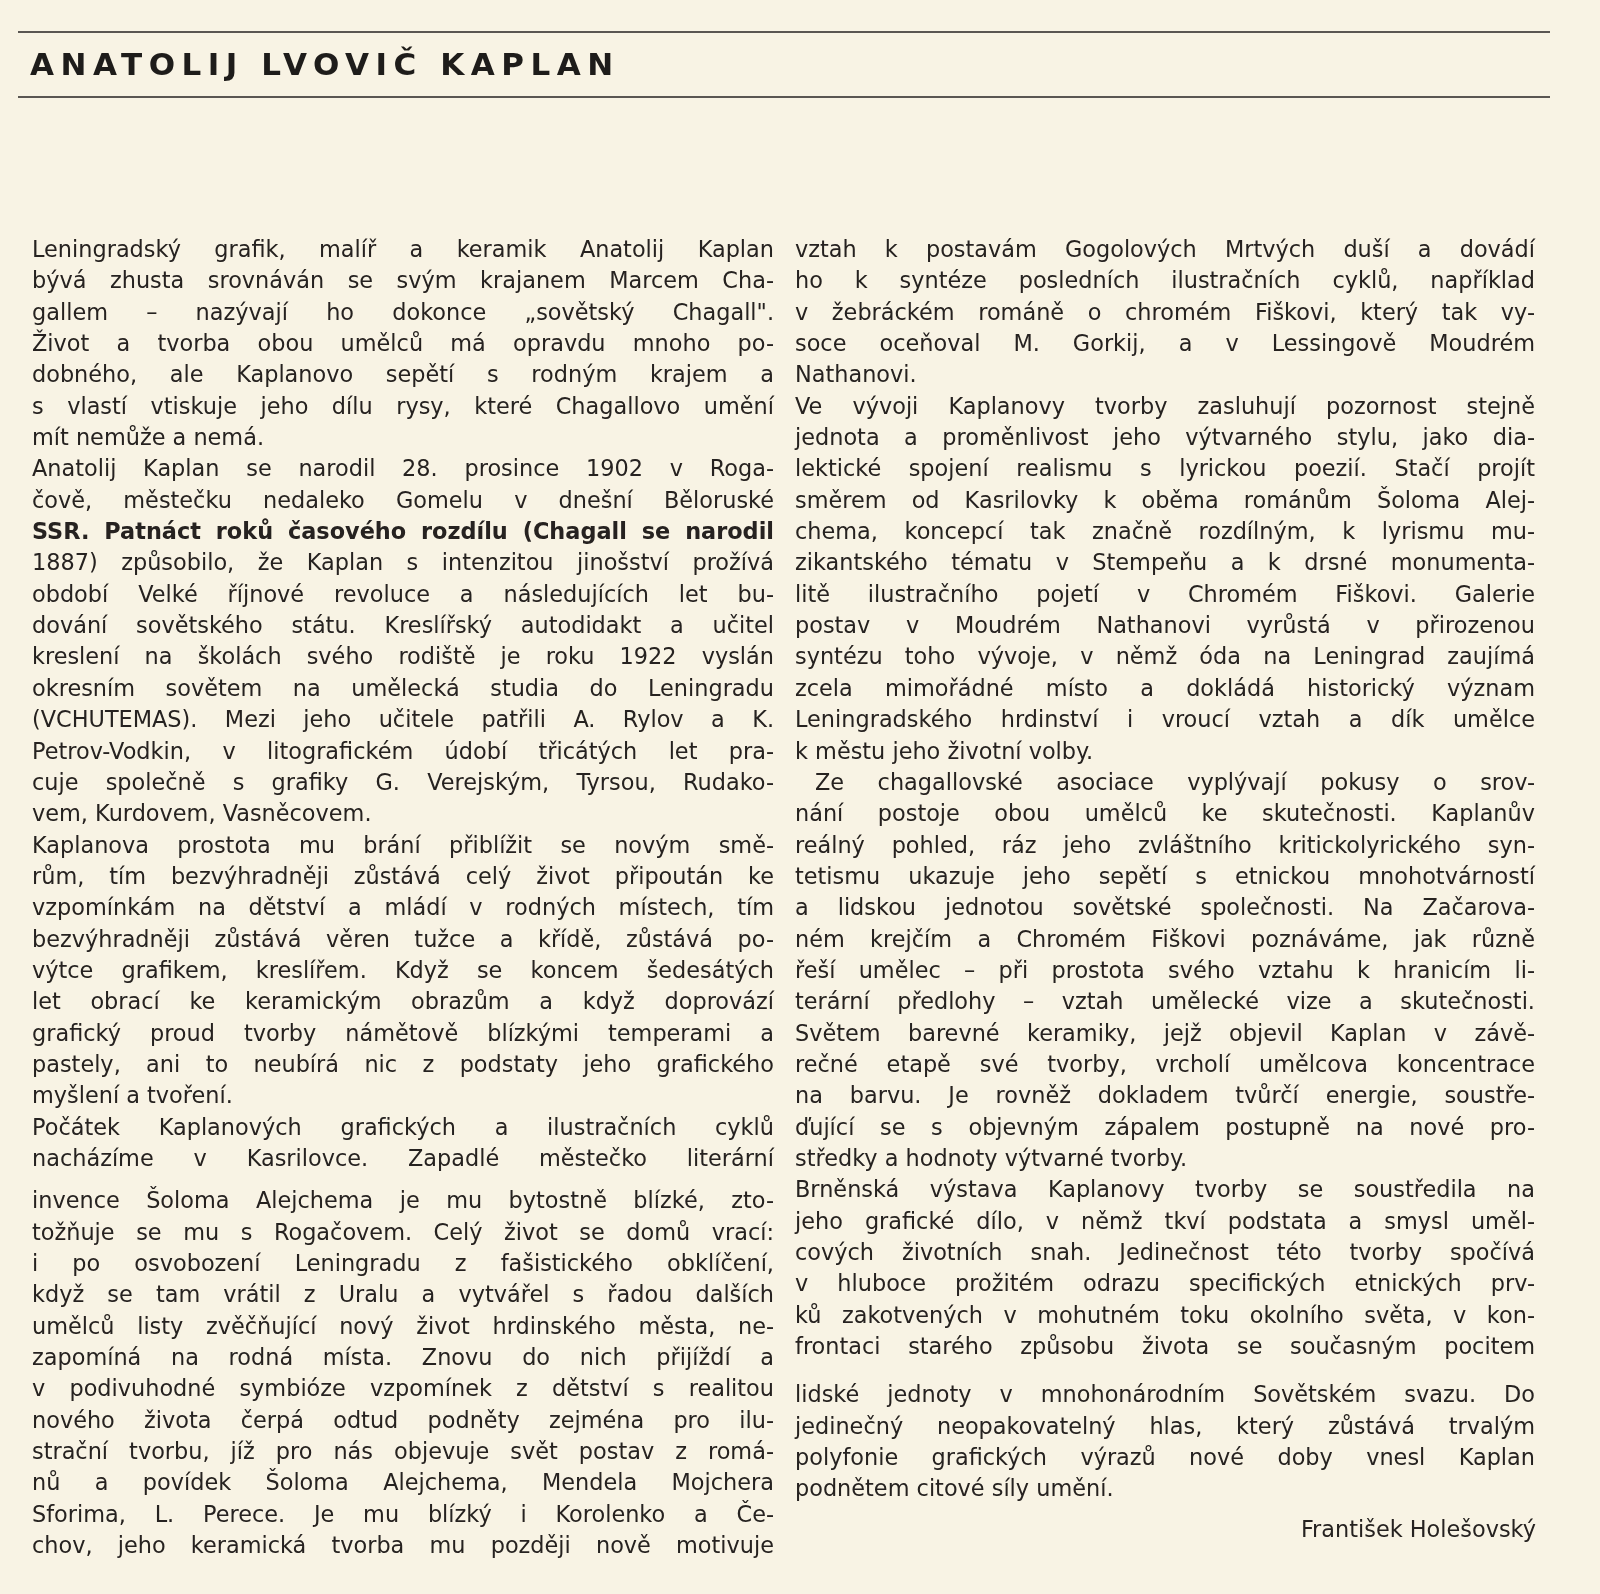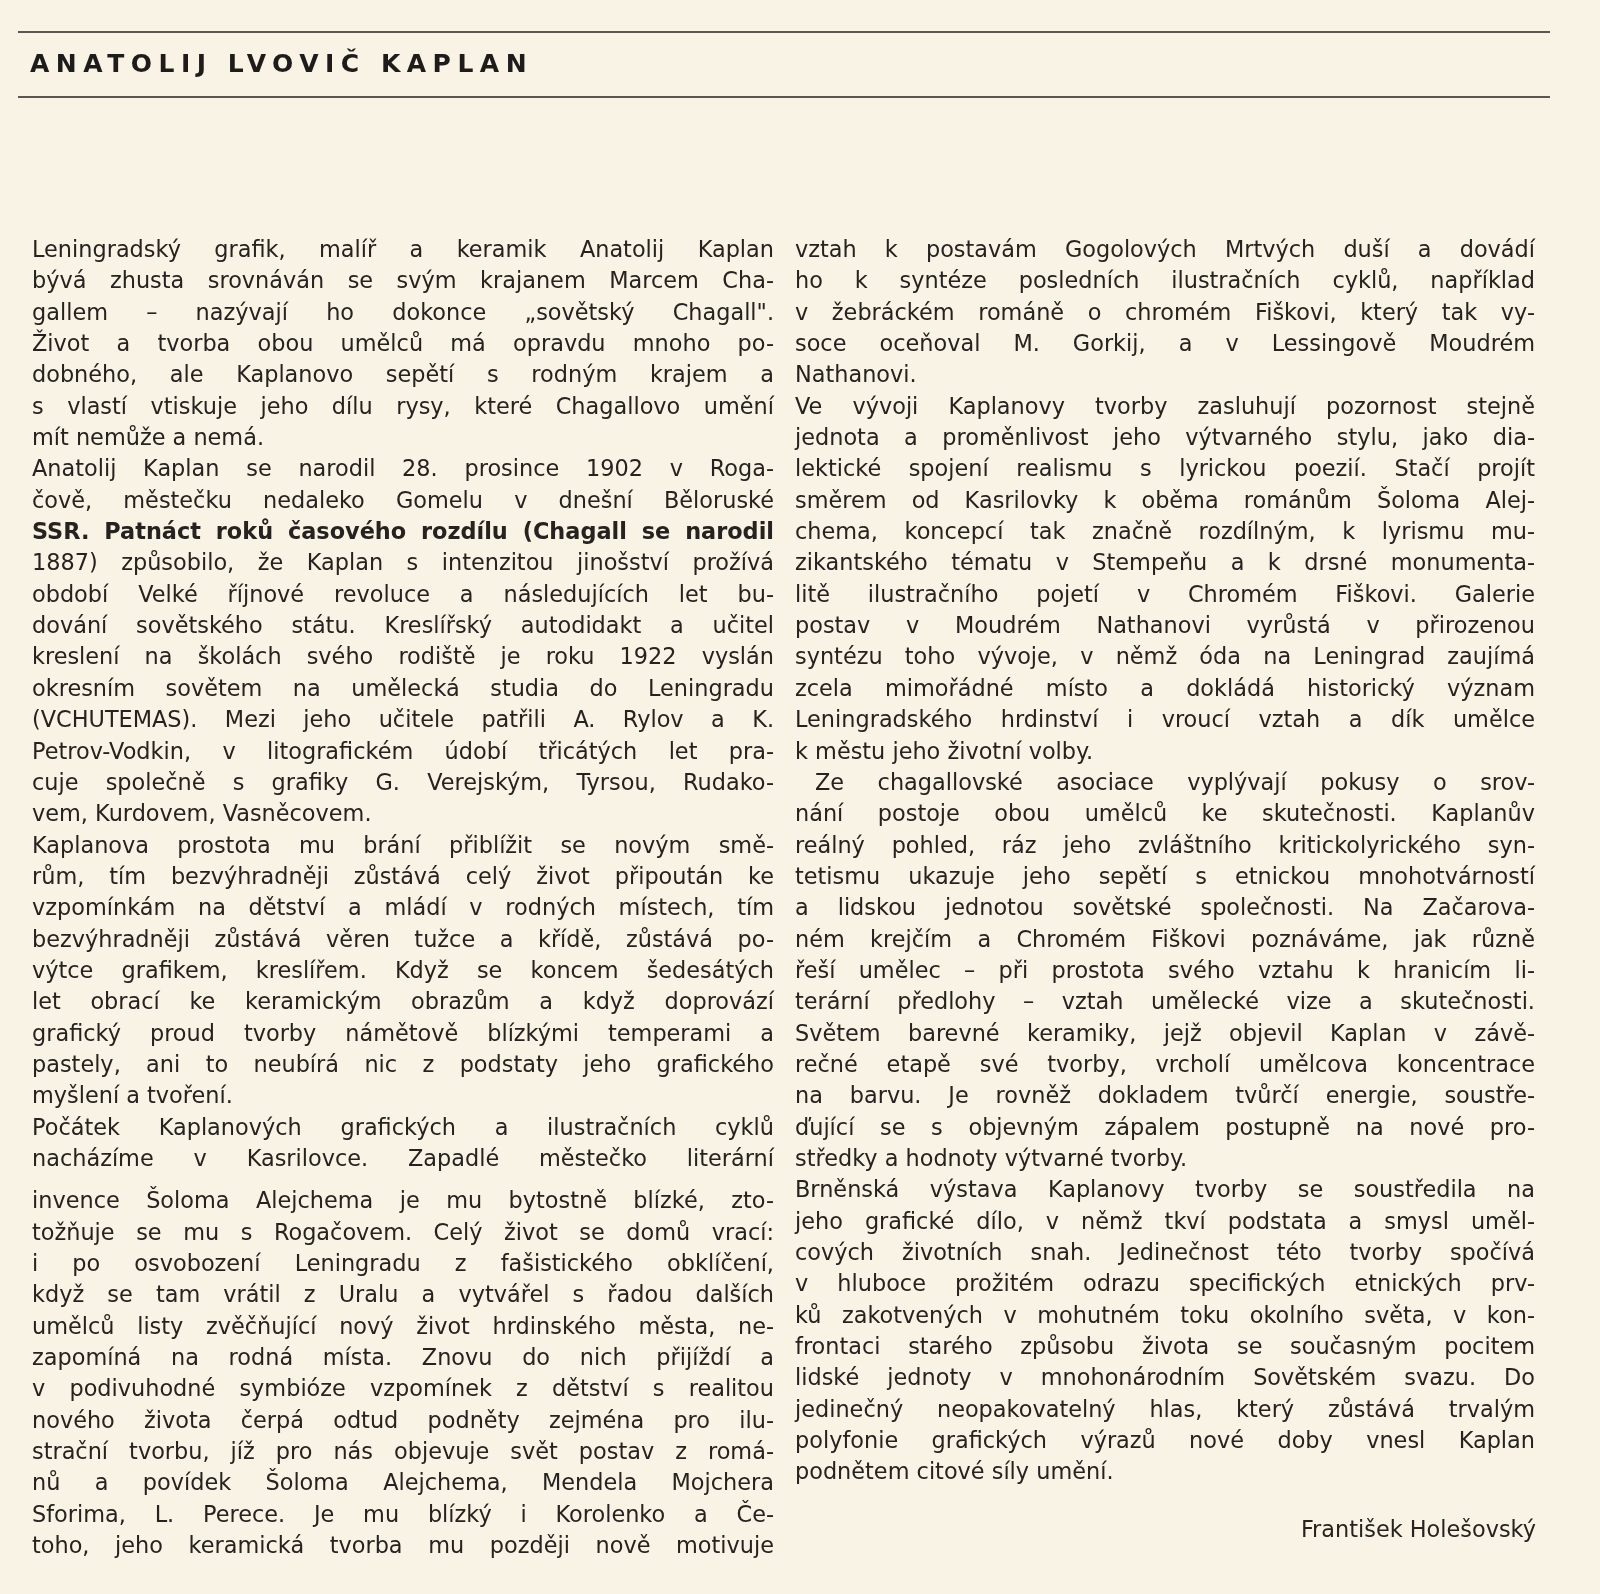--- a/index.html
+++ b/index.html
@@ -19,21 +19,21 @@
       background: #5a5652;
     }
     .rule.top { top: 31px; }
     .rule.bottom { top: 96px; }
     .title {
       position: absolute;
       left: 30px;
       top: 46px;
       font-family: "DejaVu Sans", sans-serif;
       font-weight: bold;
-      font-size: 25px;
+      font-size: 31px;
       letter-spacing: 6.5px;
       line-height: 36px;
       color: #1e1c1a;
       white-space: nowrap;
     }
     .col {
       position: absolute;
       top: 234px;
       font-family: "DejaVu Sans", sans-serif;
       font-size: 22.4px;
@@ -105,21 +105,21 @@
     <span class="line" style="white-space: nowrap;">tožňuje se mu s Rogačovem. Celý život se domů vrací:</span>
     <span class="line" style="white-space: nowrap;">i po osvobození Leningradu z fašistického obklíčení,</span>
     <span class="line" style="white-space: nowrap;">když se tam vrátil z Uralu a vytvářel s řadou dalších</span>
     <span class="line" style="white-space: nowrap;">umělců listy zvěčňující nový život hrdinského města, ne-</span>
     <span class="line" style="white-space: nowrap;">zapomíná na rodná místa. Znovu do nich přijíždí a</span>
     <span class="line" style="white-space: nowrap;">v podivuhodné symbióze vzpomínek z dětství s realitou</span>
     <span class="line" style="white-space: nowrap;">nového života čerpá odtud podněty zejména pro ilu-</span>
     <span class="line" style="white-space: nowrap;">strační tvorbu, jíž pro nás objevuje svět postav z romá-</span>
     <span class="line" style="white-space: nowrap;">nů a povídek Šoloma Alejchema, Mendela Mojchera</span>
     <span class="line" style="white-space: nowrap;">Sforima, L. Perece. Je mu blízký i Korolenko a Če-</span>
-    <span class="line" style="white-space: nowrap;">toho, jeho keramická tvorba mu později nově motivuje</span>
+    <span class="line" style="white-space: nowrap;">chov, jeho keramická tvorba mu později nově motivuje</span>
   </div>
 <div class="col right" id="col-right">
     <span class="line" style="white-space: nowrap;">vztah k postavám Gogolových Mrtvých duší a dovádí</span>
     <span class="line" style="white-space: nowrap;">ho k syntéze posledních ilustračních cyklů, například</span>
     <span class="line" style="white-space: nowrap;">v žebráckém románě o chromém Fiškovi, který tak vy-</span>
     <span class="line" style="white-space: nowrap;">soce oceňoval M. Gorkij, a v Lessingově Moudrém</span>
     <span class="line last" style="white-space: nowrap;">Nathanovi.</span>
     <span class="line" style="white-space: nowrap;">Ve vývoji Kaplanovy tvorby zasluhují pozornost stejně</span>
     <span class="line" style="white-space: nowrap;">jednota a proměnlivost jeho výtvarného stylu, jako dia-</span>
     <span class="line" style="white-space: nowrap;">lektické spojení realismu s lyrickou poezií. Stačí projít</span>
@@ -144,19 +144,19 @@
     <span class="line" style="white-space: nowrap;">rečné etapě své tvorby, vrcholí umělcova koncentrace</span>
     <span class="line" style="white-space: nowrap;">na barvu. Je rovněž dokladem tvůrčí energie, soustře-</span>
     <span class="line" style="white-space: nowrap;">ďující se s objevným zápalem postupně na nové pro-</span>
     <span class="line last" style="white-space: nowrap;">středky a hodnoty výtvarné tvorby.</span>
     <span class="line" style="white-space: nowrap;">Brněnská výstava Kaplanovy tvorby se soustředila na</span>
     <span class="line" style="white-space: nowrap;">jeho grafické dílo, v němž tkví podstata a smysl uměl-</span>
     <span class="line" style="white-space: nowrap;">cových životních snah. Jedinečnost této tvorby spočívá</span>
     <span class="line" style="white-space: nowrap;">v hluboce prožitém odrazu specifických etnických prv-</span>
     <span class="line" style="white-space: nowrap;">ků zakotvených v mohutném toku okolního světa, v kon-</span>
     <span class="line" style="white-space: nowrap;">frontaci starého způsobu života se současným pocitem</span>
-    <span class="line" style="white-space: nowrap;">lidské jednoty v mnohonárodním Sovětském svazu. Do</span>
+    <span class="line" style="white-space: nowrap; margin-top: 17px;">lidské jednoty v mnohonárodním Sovětském svazu. Do</span>
     <span class="line" style="white-space: nowrap;">jedinečný neopakovatelný hlas, který zůstává trvalým</span>
     <span class="line" style="white-space: nowrap;">polyfonie grafických výrazů nové doby vnesl Kaplan</span>
     <span class="line last" style="white-space: nowrap;">podnětem citové síly umění.</span>
   </div>
 
 <div class="signature">František Holešovský</div>
 
 </body></html>

